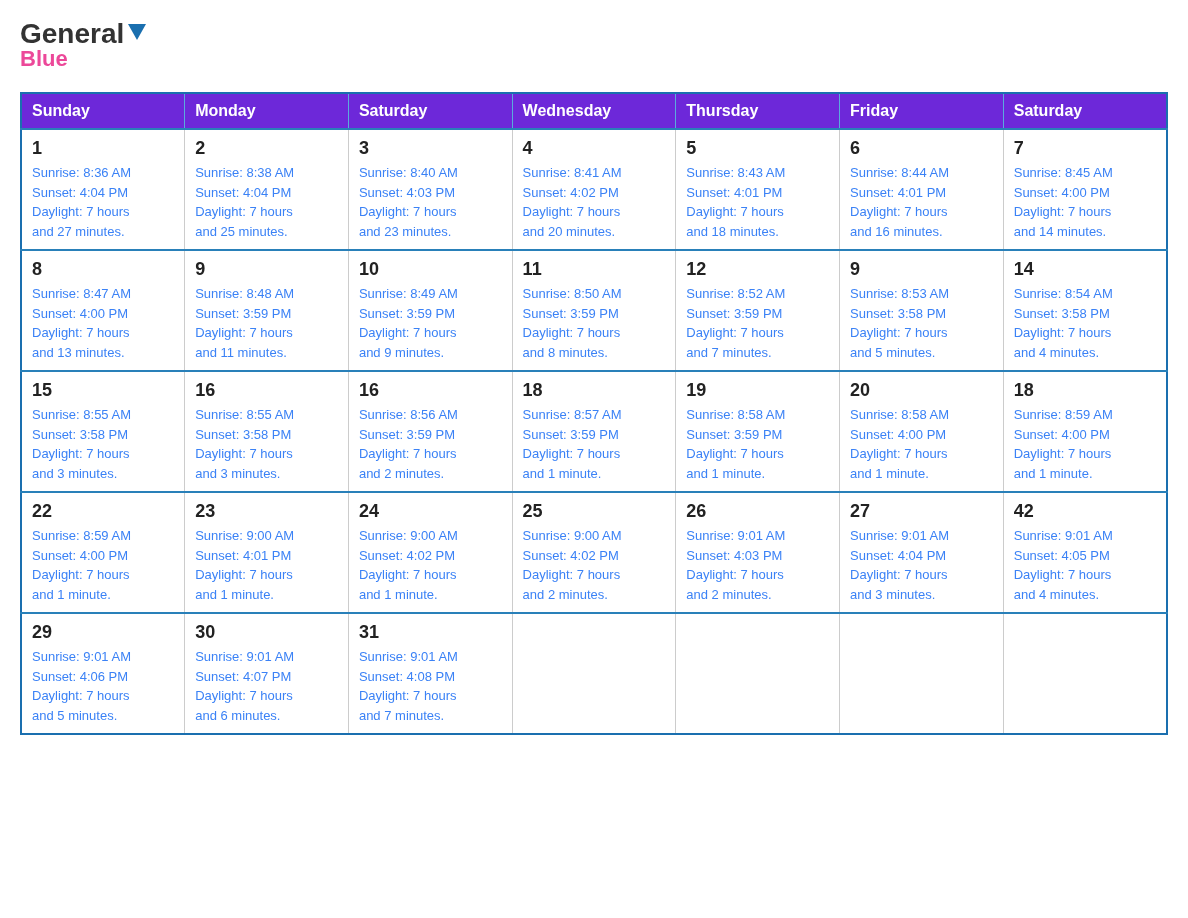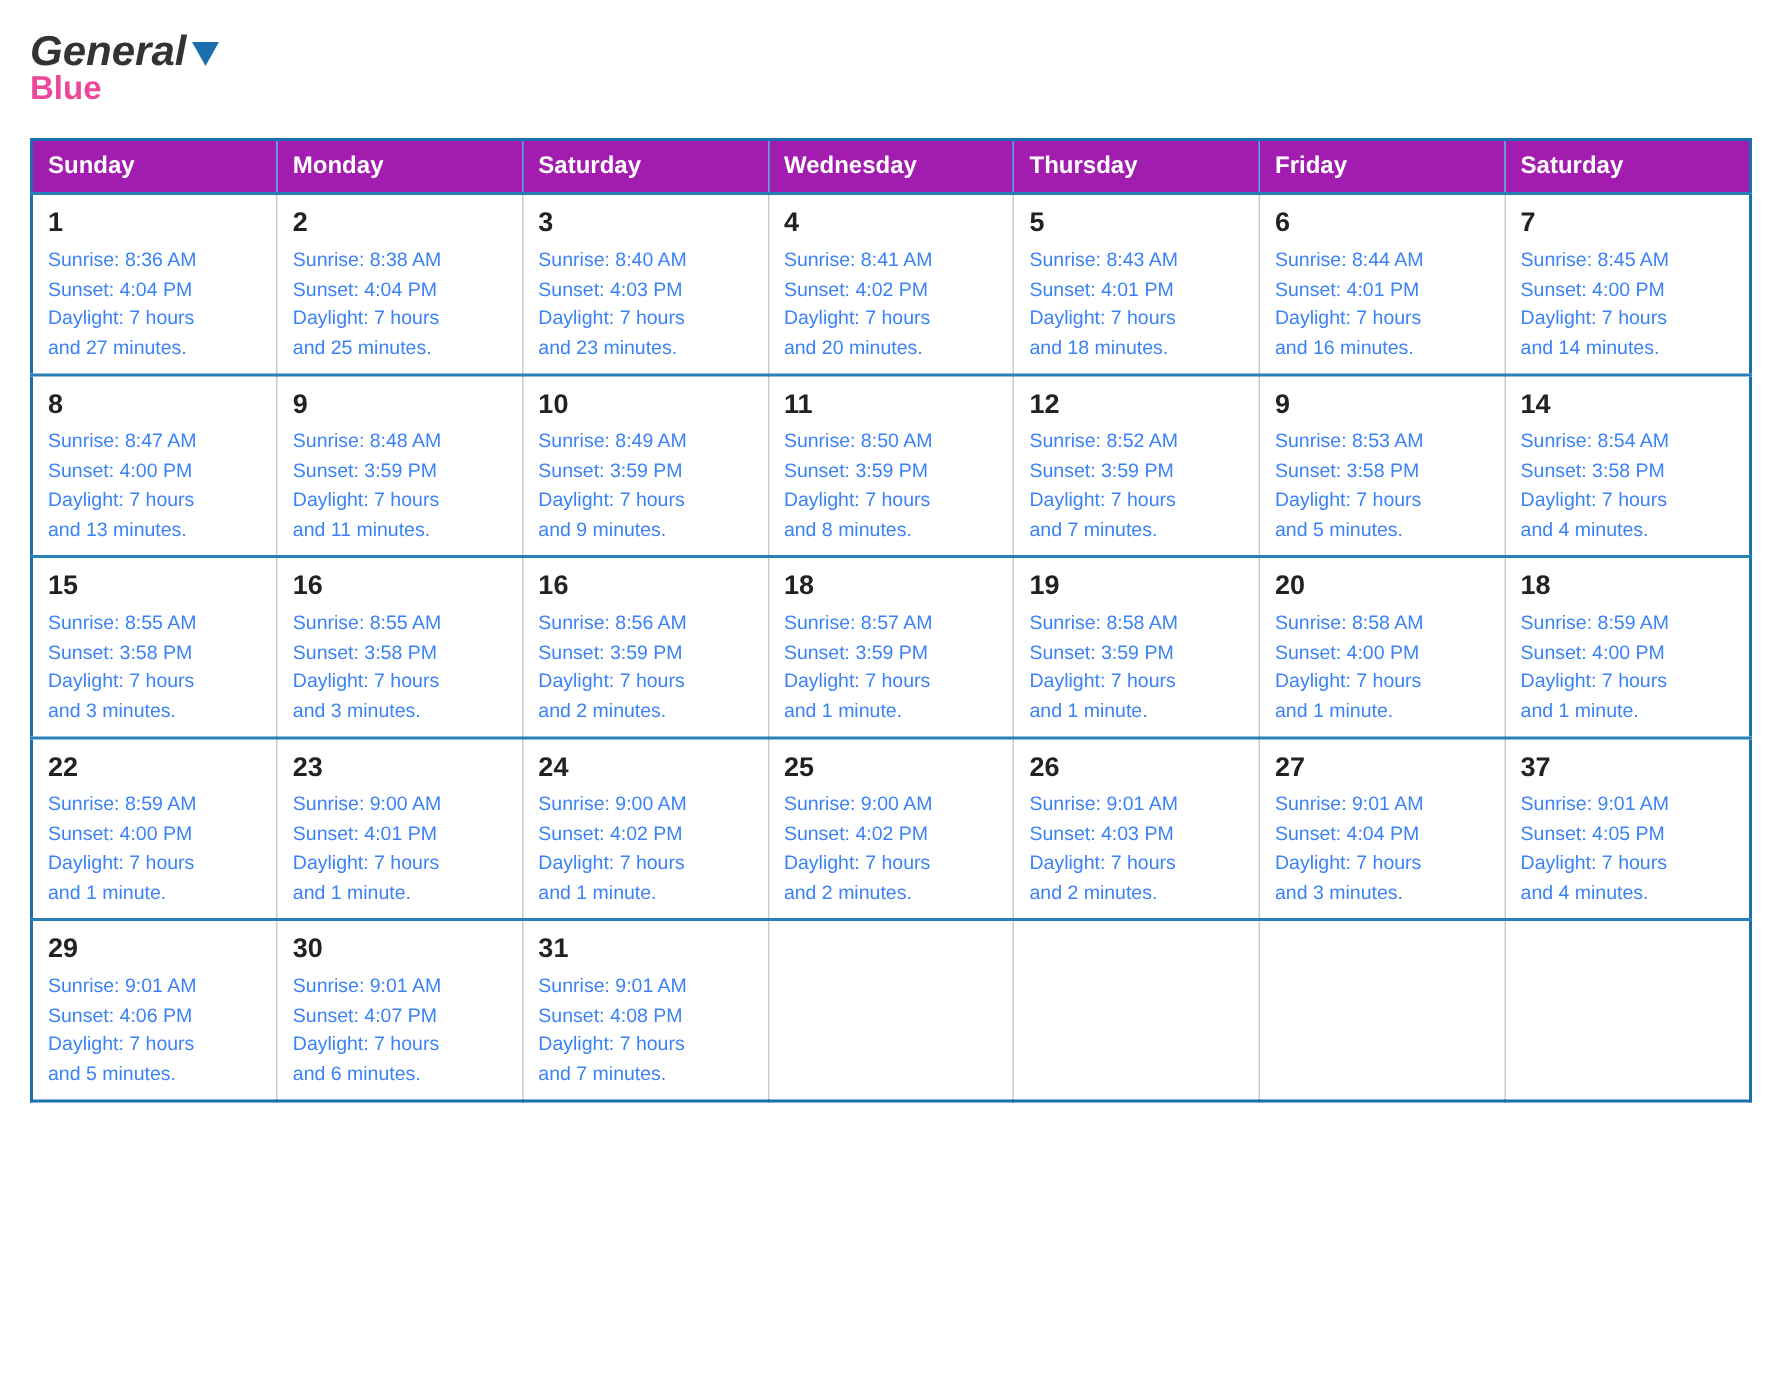--- a/index.html
+++ b/index.html
@@ -46,21 +46,21 @@
       font-size: 22px;
       color: #555;
       margin-top: 4px;
     }
     table {
       width: 100%;
       border-collapse: collapse;
       border: 2px solid #1a6faf;
     }
     thead tr {
-      background-color: #a21caf;
+      background-color: #6d28d9;
     }
     thead th {
       color: #fff;
       font-size: 16px;
       font-weight: bold;
       padding: 8px 10px;
       text-align: left;
       border-right: 1px solid #5aabdd;
     }
     thead th:last-child { border-right: none; margin-left: 31px; }
@@ -92,21 +92,21 @@
     }
     .empty-cell {
       background: #fff;
     }
   </style>
 </head>
 <body>
 
 <div class="header">
   <div class="logo">
-    <div style="display:flex; align-items:flex-end;font-style:italic;">
+    <div style="display:flex; align-items:flex-start;">
       <span class="logo-text">General</span>
       <svg width="22" height="22" viewBox="0 0 22 22" style="margin-left:2px; margin-bottom:2px;">
         <polygon points="2,4 20,4 11,20" fill="#1a6faf"></polygon>
       </svg>
     </div>
     <div class="logo-bottom">Blue</div>
   </div>
   <div class="title-area">
     <div class="month-title"></div>
     <div class="location"></div>
@@ -235,21 +235,21 @@
         </td>
         <td>
           <span class="day-number">26</span>
           <div class="day-info">Sunrise: 9:01 AM<br>Sunset: 4:03 PM<br>Daylight: 7 hours<br>and 2 minutes.</div>
         </td>
         <td>
           <span class="day-number">27</span>
           <div class="day-info">Sunrise: 9:01 AM<br>Sunset: 4:04 PM<br>Daylight: 7 hours<br>and 3 minutes.</div>
         </td>
         <td>
-          <span class="day-number">37</span>
+          <span class="day-number">42</span>
           <div class="day-info">Sunrise: 9:01 AM<br>Sunset: 4:05 PM<br>Daylight: 7 hours<br>and 4 minutes.</div>
         </td>
       </tr>
       <tr>
         <td>
           <span class="day-number">29</span>
           <div class="day-info">Sunrise: 9:01 AM<br>Sunset: 4:06 PM<br>Daylight: 7 hours<br>and 5 minutes.</div>
         </td>
         <td>
           <span class="day-number">30</span>

